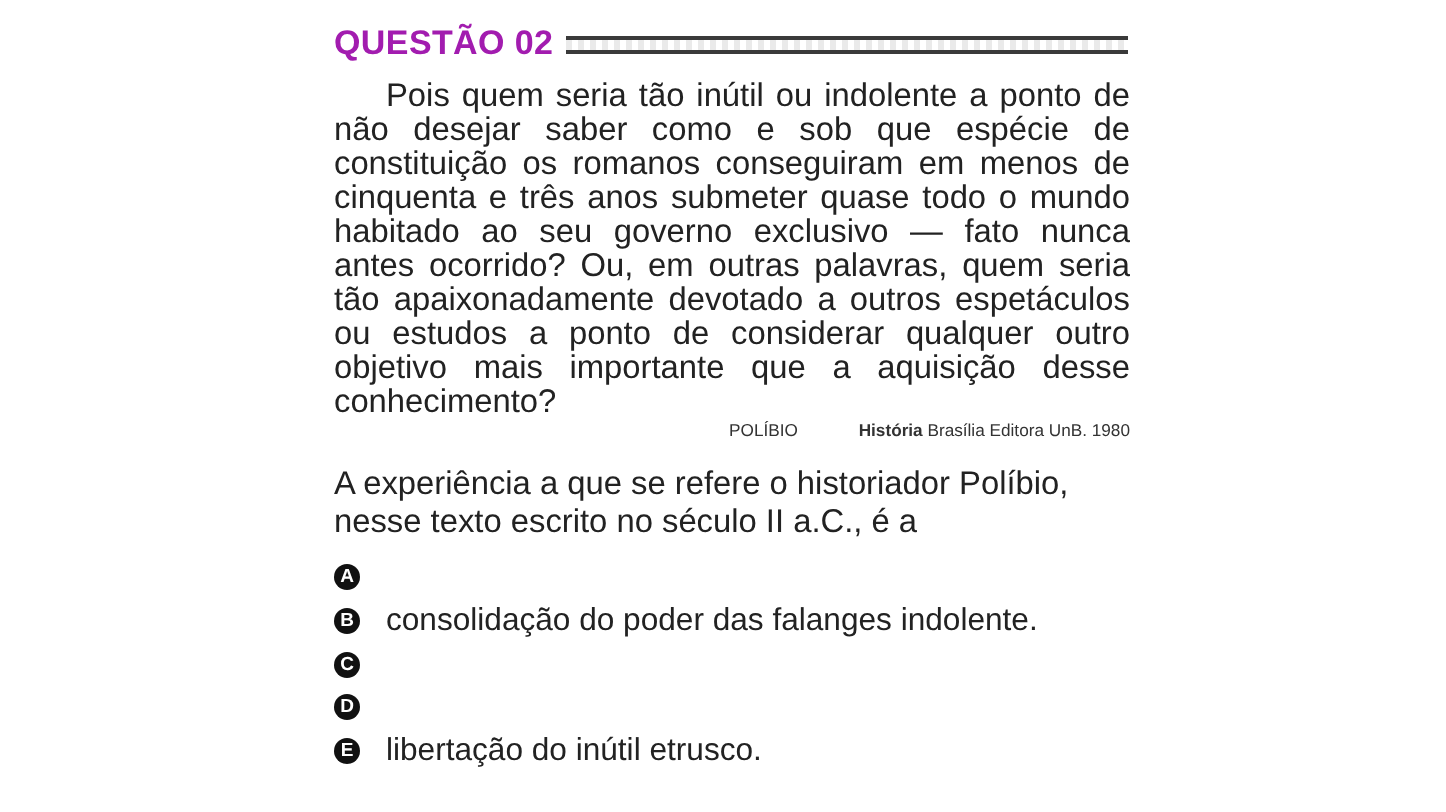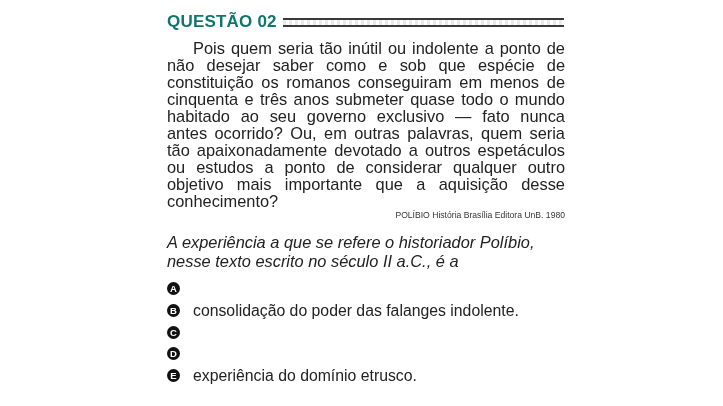--- a/index.html
+++ b/index.html
@@ -1,30 +1,30 @@
 <!DOCTYPE html>
 <html><head>
 <meta charset="utf-8">
 <style>
   html, body { margin:0; padding:0; }
   body {
     width:723px; height:406px; background:#ffffff; overflow:hidden;
     position:relative; font-family:"Liberation Sans", sans-serif; color:#1a1a1a;
   }
   .header { position:absolute; left:167px; top:8px; width:400px; height:24px; }
-  .qtitle { position:absolute; left:0; top:4px; font-weight:bold; font-size:17px; letter-spacing:0.2px; color:#0f766e; }
+  .qtitle { position:absolute; left:0; top:4px; font-weight:bold; font-size:17px; letter-spacing:0.2px; color:#a21caf; }
   .rule { position:absolute; left:116px; width:281px; height:2px; background:#3a3a3a; }
   .rule.r1 { top:10px; }
   .rule.r2 { top:17px; }
   .rule-fill { position:absolute; left:116px; top:12px; width:281px; height:5px;
      background:repeating-linear-gradient(90deg,#eaeaea 0 3px,#ffffff 3px 6px); }
   .passage { position:absolute; left:167px; top:40px; width:398px; font-size:16.4px; line-height:17px;
      text-align:justify; text-indent:26px; color:#222; }
   .source { position:absolute; left:360px; top:210px; width:205px; text-align:right; font-size:8.6px; color:#333; }
-  .source b { font-weight:normal; }
+  .source b { font-weight:bold;margin-left:28px; }
   .stem { position:absolute; left:167px; top:233px; width:400px; font-size:16.4px; line-height:19.4px; color:#222; }
   .options { position:absolute; left:167px; top:278px; width:400px; margin:0; padding:0; list-style:none; }
   .opt { display:flex; align-items:center; height:21.7px; font-size:15.8px; color:#222; }
   .badge { width:13px; height:13px; border-radius:50%; background:#111; color:#fff; font-weight:bold;
      font-size:9.5px; line-height:13px; text-align:center; margin-right:13px; flex:0 0 13px; }
 </style>
 </head>
 <body>
 
 <div class="header">
@@ -35,33 +35,33 @@
 </div>
 
 <p class="passage" style="margin:0;">Pois quem seria tão inútil ou indolente a ponto de não desejar saber como e sob que espécie de constituição os romanos conseguiram em menos de cinquenta e três anos submeter quase todo o mundo habitado ao seu governo exclusivo — fato nunca antes ocorrido? Ou, em outras palavras, quem seria tão apaixonadamente devotado a outros espetáculos ou estudos a ponto de considerar qualquer outro objetivo mais importante que a aquisição desse conhecimento?</p>
 
 <div class="source">
   <span>POLÍBIO</span>
   <b>História</b>
   <span>Brasília Editora UnB. 1980</span>
 </div>
 
-<p class="stem" style="margin:0;font-style:italic;">A experiência a que se refere o historiador Políbio, nesse texto escrito no século II a.C., é a</p>
+<p class="stem" style="margin:0;">A experiência a que se refere o historiador Políbio, nesse texto escrito no século II a.C., é a</p>
 
 <ul class="options">
   <li class="opt">
     <span class="badge">A</span>
   </li>
   <li class="opt">
     <span class="badge">B</span>
     <span>consolidação do poder das falanges indolente.</span>
   </li>
   <li class="opt">
     <span class="badge">C</span>
   </li>
   <li class="opt">
     <span class="badge">D</span>
   </li>
   <li class="opt">
     <span class="badge">E</span>
-    <span>experiência do domínio etrusco.</span>
+    <span>libertação do inútil etrusco.</span>
   </li>
 </ul>
 
 </body></html>

